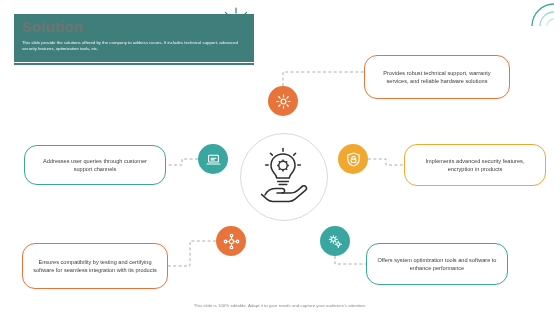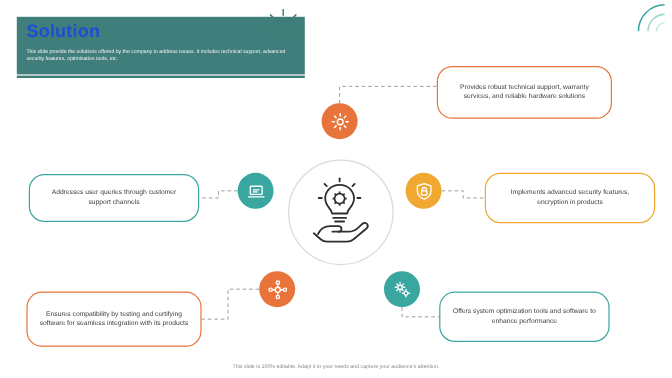--- a/index.html
+++ b/index.html
@@ -12,21 +12,21 @@
   }
   #slide{position:absolute;inset:0;background:#ffffff;}
 
   
   .header-band{
     position:absolute;left:14px;top:14px;width:240px;height:48px;
     background:#3f7e7a;
   }
   .header-title{
     position:absolute;left:22px;top:18px;
-    font-size:15px;font-weight:bold;color:#1d4ed8;letter-spacing:.2px;
+    font-size:15px;font-weight:bold;color:#737373;letter-spacing:.2px;
   }
   .header-sub{
     position:absolute;left:22px;top:40px;width:222px;
     font-size:4.3px;line-height:6.2px;color:#ffffff;opacity:.95;
   }
   .header-rule{
     position:absolute;left:14px;top:63px;width:240px;height:2px;background:#3f7e7a;
   }
 
   

